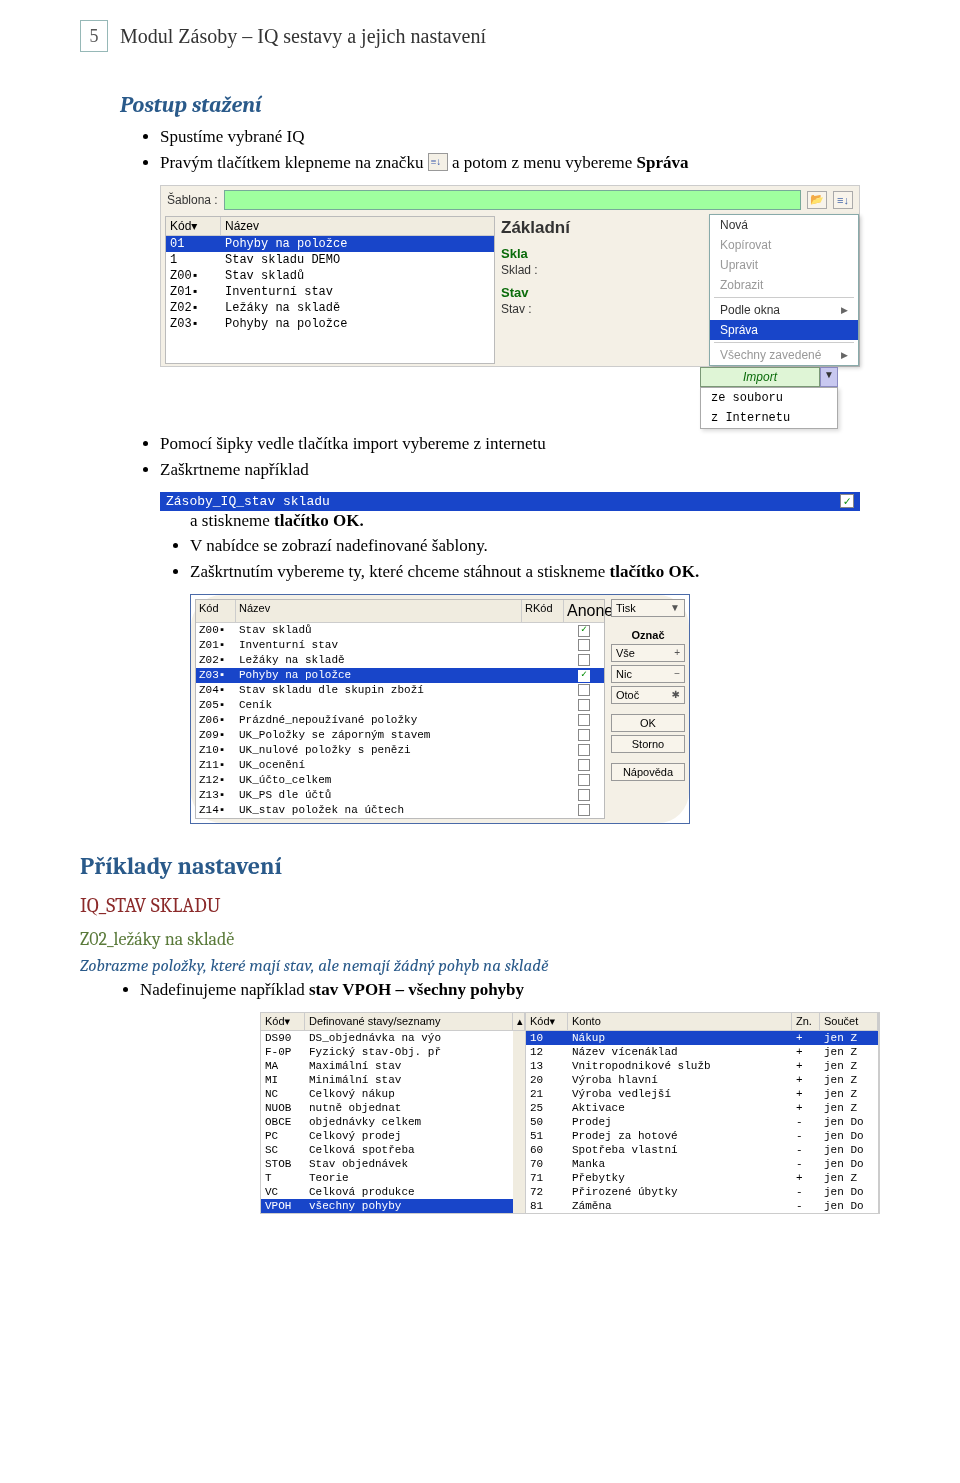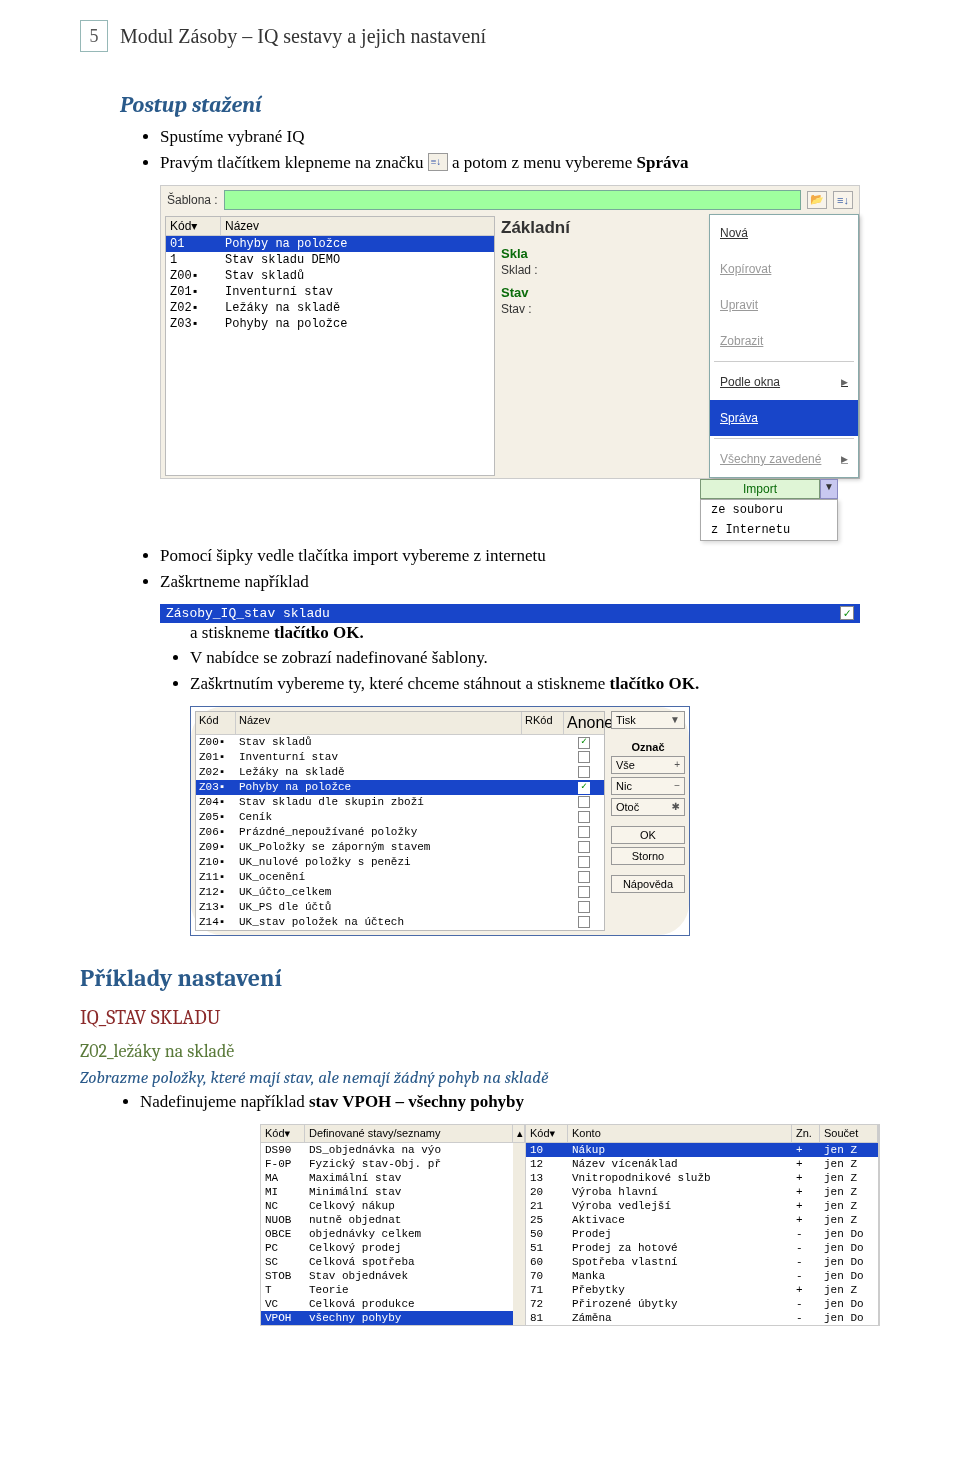--- a/index.html
+++ b/index.html
@@ -152,40 +152,39 @@
   .shot1 .tab-lbl { color: #333; font-weight: bold; font-size: 17px; display: block; margin-bottom: 4px; }
   .shot1 .grp-lbl { color: #0a6b0a; font-weight: bold; font-size: 13px; display: block; margin: 8px 0 2px 0; }
   .shot1 .fld-lbl { color: #333; }
   .shot1 .menu-pane {
     width: 150px;
     background: #fff;
     border: 1px solid #8aa;
     box-shadow: 2px 2px 4px rgba(0,0,0,0.2);
   }
   .shot1 .menu-item {
-    padding: 11px 10px;
+    padding: 3px 10px;
     font-size: 12px;
     color: #333;
     display: flex;
     justify-content: space-between;
     align-items: center;
-    text-decoration: underline;
   }
   .shot1 .menu-item.dis { color: #999; }
   .shot1 .menu-item.sel { background: #1845c9; color: #fff; }
   .shot1 .menu-sep { height: 1px; background: #ccc; margin: 2px 4px; }
   .shot1 .arrow { font-size: 9px; color: #666; }
   
   .import-dd {
     width: 138px;
     margin-left: 620px;
     font-family: Tahoma, Arial, sans-serif;
     font-size: 12px;
   }
-  .import-dd .btn-row { display: flex; }
+  .import-dd .btn-row { display: flex; font-style: italic; }
   .import-dd .btn {
     flex: 1;
     border: 1px solid #7a9876;
     background: #dff5d6;
     color: #0a6b0a;
     text-align: center;
     padding: 2px 0;
   }
   .import-dd .btn-arr {
     width: 18px;

